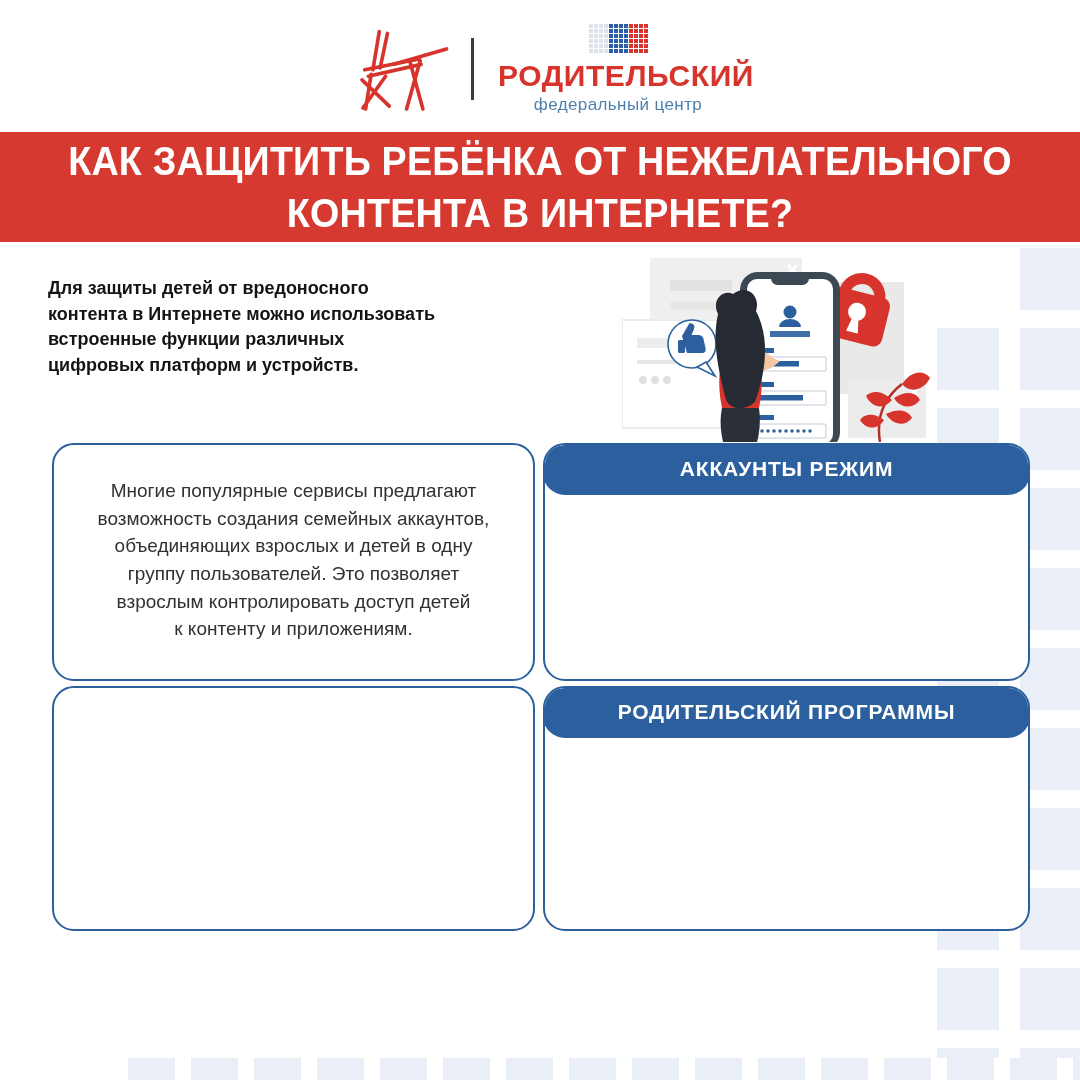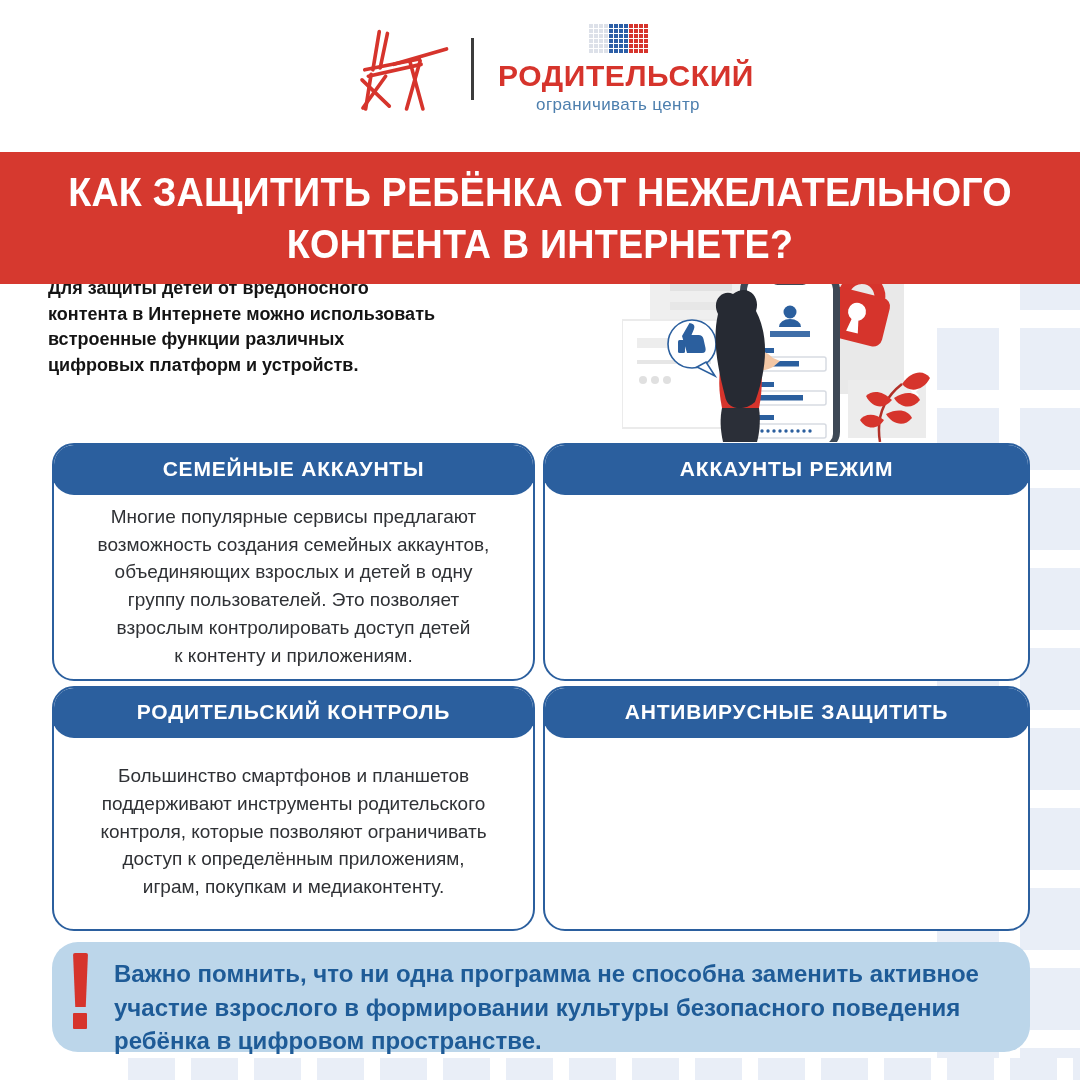--- a/index.html
+++ b/index.html
@@ -27,21 +27,21 @@
   .chair-mark { position:absolute; left:352px; top:22px; width:100px; height:92px; }
   .logo-divider { position:absolute; left:471px; top:38px; width:3px; height:62px; background:#3c3c3c; }
   .brand { position:absolute; left:498px; top:24px; width:240px; text-align:center; }
   .pixelgrid { display:grid; grid-template-columns:repeat(12,4px); grid-auto-rows:4px; gap:1px; margin:0 auto 7px auto; width:59px; }
   .pixelgrid i { display:block; }
   .brand-name { font-size:30px; font-weight:700; color:#d6342c; letter-spacing:.6px; line-height:1.05; }
   .brand-sub { font-size:17px; font-weight:400; color:#4d7fae; letter-spacing:.4px; margin-top:3px; }
 
   
   .banner {
-    position:absolute; left:0; top:152px; width:100%; height:132px; background:#d6392f;
+    position:absolute; left:0; top:132px; width:100%; height:110px; background:#d6392f;
     display:flex; align-items:center; justify-content:center; z-index:3;
   }
   .banner h1 {
     width:100%; text-align:center; color:#ffffff; font-size:41px; font-weight:700;
     line-height:1.28; white-space:pre-line; letter-spacing:.2px;
     transform:scaleX(.92); transform-origin:50% 50%;
   }
 
   
   .intro {
@@ -176,21 +176,21 @@
           <i style="background: rgb(43, 94, 166);"></i>
           <i style="background: rgb(43, 94, 166);"></i>
           <i style="background: rgb(43, 94, 166);"></i>
           <i style="background: rgb(43, 94, 166);"></i>
           <i style="background: rgb(214, 52, 44);"></i>
           <i style="background: rgb(214, 52, 44);"></i>
           <i style="background: rgb(214, 52, 44);"></i>
           <i style="background: rgb(214, 52, 44);"></i>
         </div>
       <div class="brand-name">РОДИТЕЛЬСКИЙ</div>
-      <div class="brand-sub">ограничивать центр</div>
+      <div class="brand-sub">федеральный центр</div>
     </div>
   </div>
 
   <div class="banner">
     <h1>КАК ЗАЩИТИТЬ РЕБЁНКА ОТ НЕЖЕЛАТЕЛЬНОГО
 КОНТЕНТА В ИНТЕРНЕТЕ?</h1>
   </div>
 
   <div class="intro">Для защиты детей от вредоносного
 контента в Интернете можно использовать
@@ -275,55 +275,35 @@
       <path d="M118 108 C130 95 142 97 151 106 L158 109 L151 115 C141 121 128 118 117 113 Z" fill="#f3c7a5"></path>
       <path d="M104 96 C112 87 128 87 135 98 C141 116 141 136 137 156 L100 156 C95 132 97 112 104 96 Z" fill="#d6342c"></path>
       <path d="M110 106 C116 96 127 94 135 100 L127 117 C119 119 112 113 110 106 Z" fill="#d6342c"></path>
       <path d="M100 156 L137 156 C139 170 137 183 135 190 L101 190 C98 176 98 166 100 156 Z" fill="#2b2f38"></path>
       <path d="M96 62 C89 48 101 37 111 42 C125 31 139 44 134 59 C149 88 143 122 133 150 C122 160 105 158 103 144 C96 116 90 88 96 62 Z" fill="#262a33"></path>
     </g>
   </svg>
 
   <div class="cards">
     <div class="card">
-      <div class="card-header">
-        <span>СЕМЕЙНЫЕ АККАУНТЫ</span>
-      </div>
       <div class="card-body">Многие популярные сервисы предлагают
 возможность создания семейных аккаунтов,
 объединяющих взрослых и детей в одну
 группу пользователей. Это позволяет
 взрослым контролировать доступ детей
 к контенту и приложениям.</div>
     </div>
     <div class="card">
       <div class="card-header">
         <span>АККАУНТЫ РЕЖИМ</span>
       </div>
     </div>
     <div class="card">
-      <div class="card-header">
-        <span>РОДИТЕЛЬСКИЙ КОНТРОЛЬ</span>
-      </div>
-      <div class="card-body">Большинство смартфонов и планшетов
-поддерживают инструменты родительского
-контроля, которые позволяют ограничивать
-доступ к определённым приложениям,
-играм, покупкам и медиаконтенту.</div>
     </div>
     <div class="card">
       <div class="card-header">
-        <span>АНТИВИРУСНЫЕ ЗАЩИТИТЬ</span>
+        <span>РОДИТЕЛЬСКИЙ ПРОГРАММЫ</span>
       </div>
     </div>
   </div>
 
-  <div class="note">
-    <div class="excl">
-      <div class="excl-bar"></div>
-      <div class="excl-dot"></div>
-    </div>
-    <div class="note-text">Важно помнить, что ни одна программа не способна заменить активное
-участие взрослого в формировании культуры безопасного поведения
-ребёнка в цифровом пространстве.</div>
-  </div>
 
 </div>
 
 </body></html>

